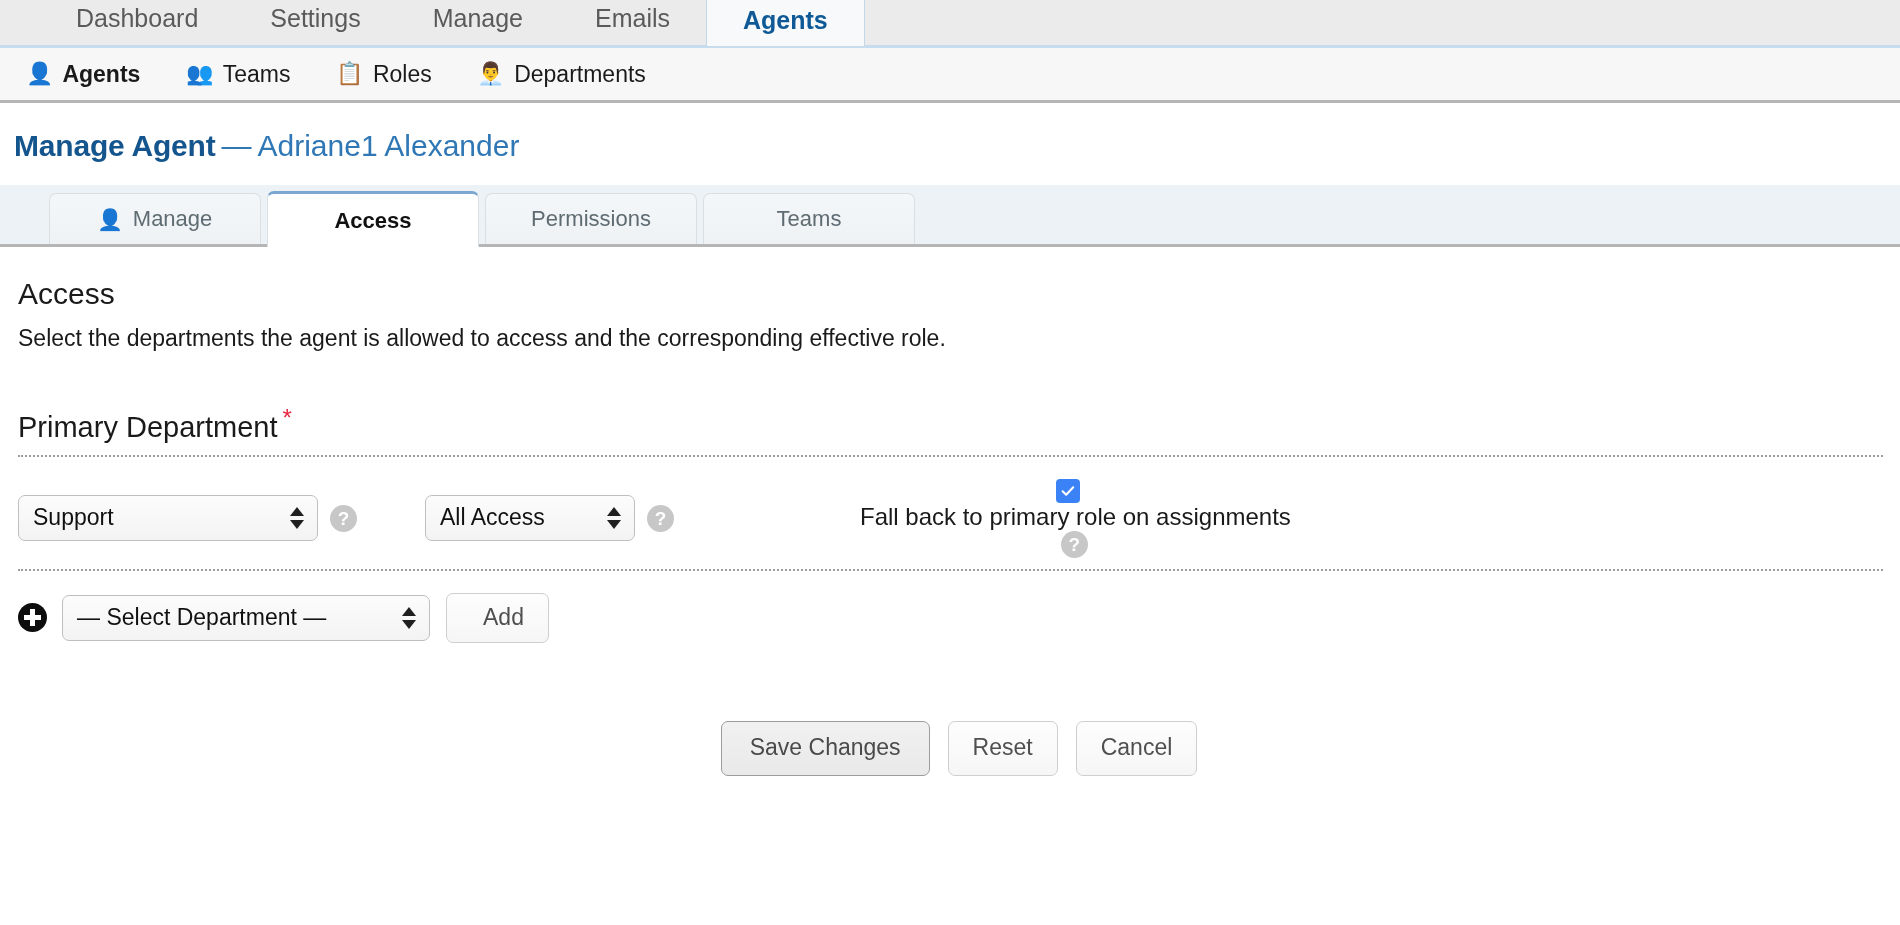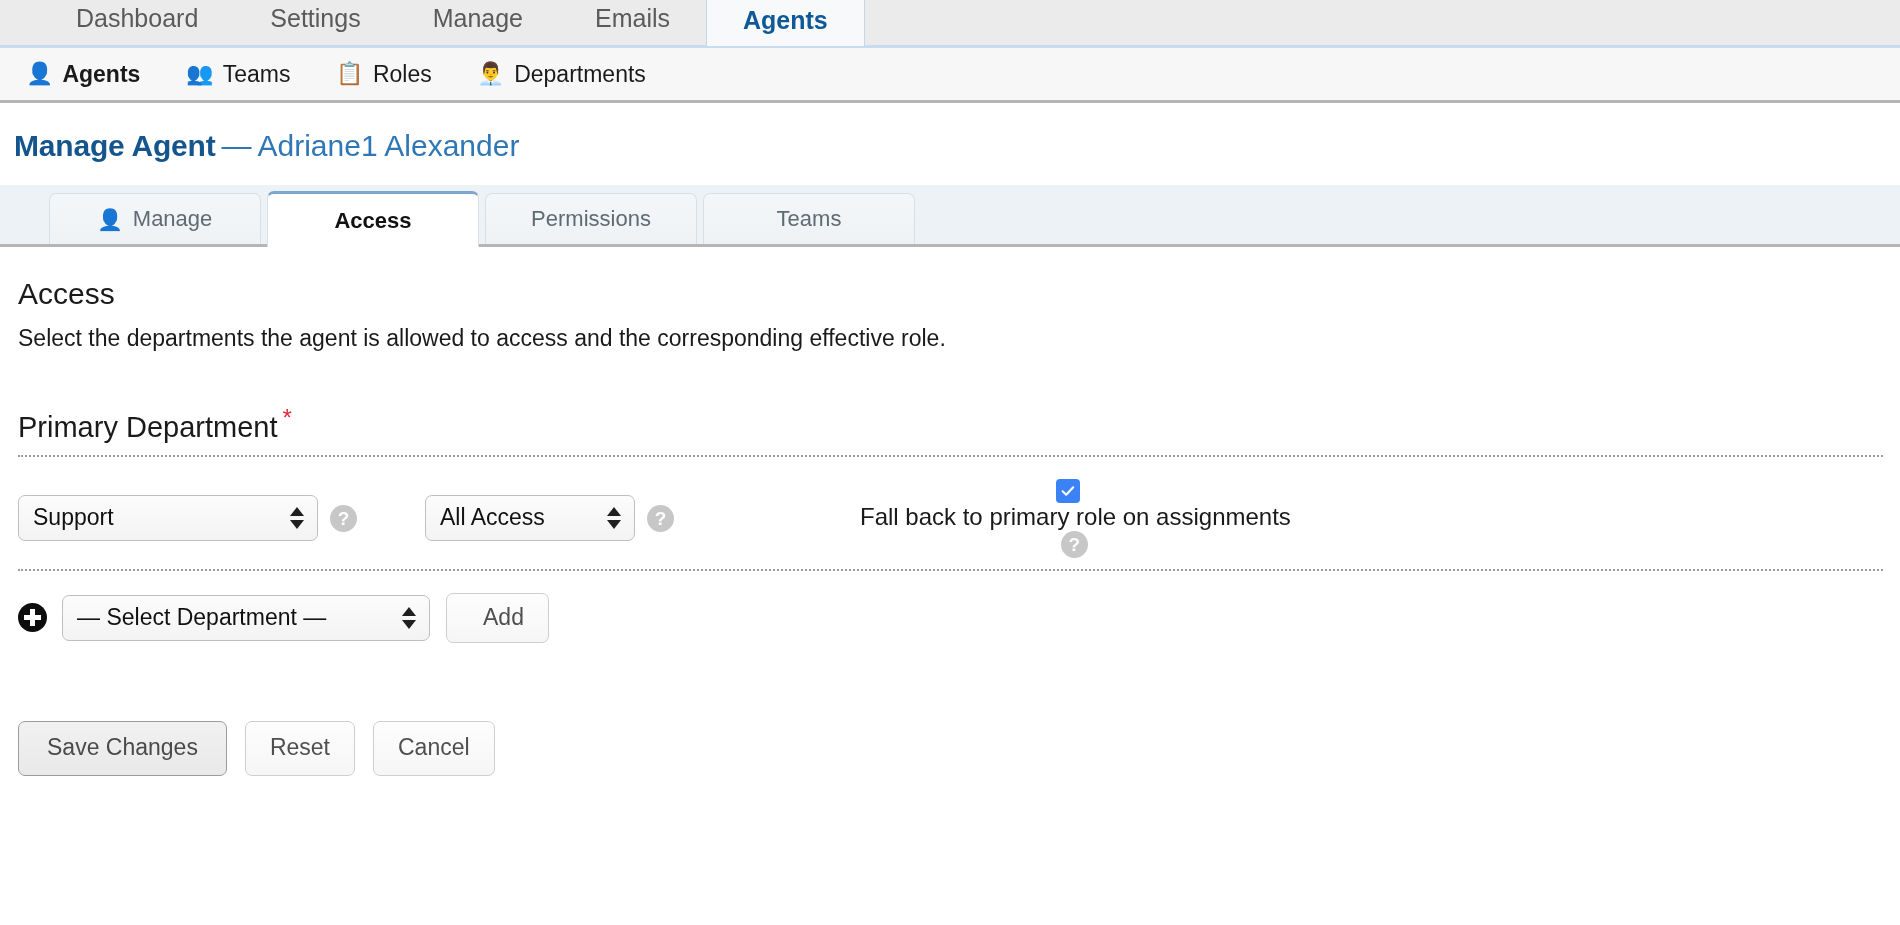--- a/index.html
+++ b/index.html
@@ -292,21 +292,21 @@
     border-radius: 7px;
     padding: 9px 20px 10px 20px;
     cursor: pointer;
     line-height: 1.2;
     white-space: nowrap;
   }
   .btn-add { margin-left: 16px; padding: 10px 24px 11px 36px; }
 
   .actions {
     display: flex;
-    justify-content: flex-start;
+    justify-content: center;
     gap: 18px;
     margin-top: 78px;
   }
   .btn-primary {
     background: linear-gradient(to bottom, #f1f1f1 0%, #e9e9e9 100%);
     border: 1px solid #9c9c9c;
     padding: 12px 28px 13px 28px;
     color: #4a4a4a;
   }
   .btn-sec { padding: 12px 24px 13px 24px; }

